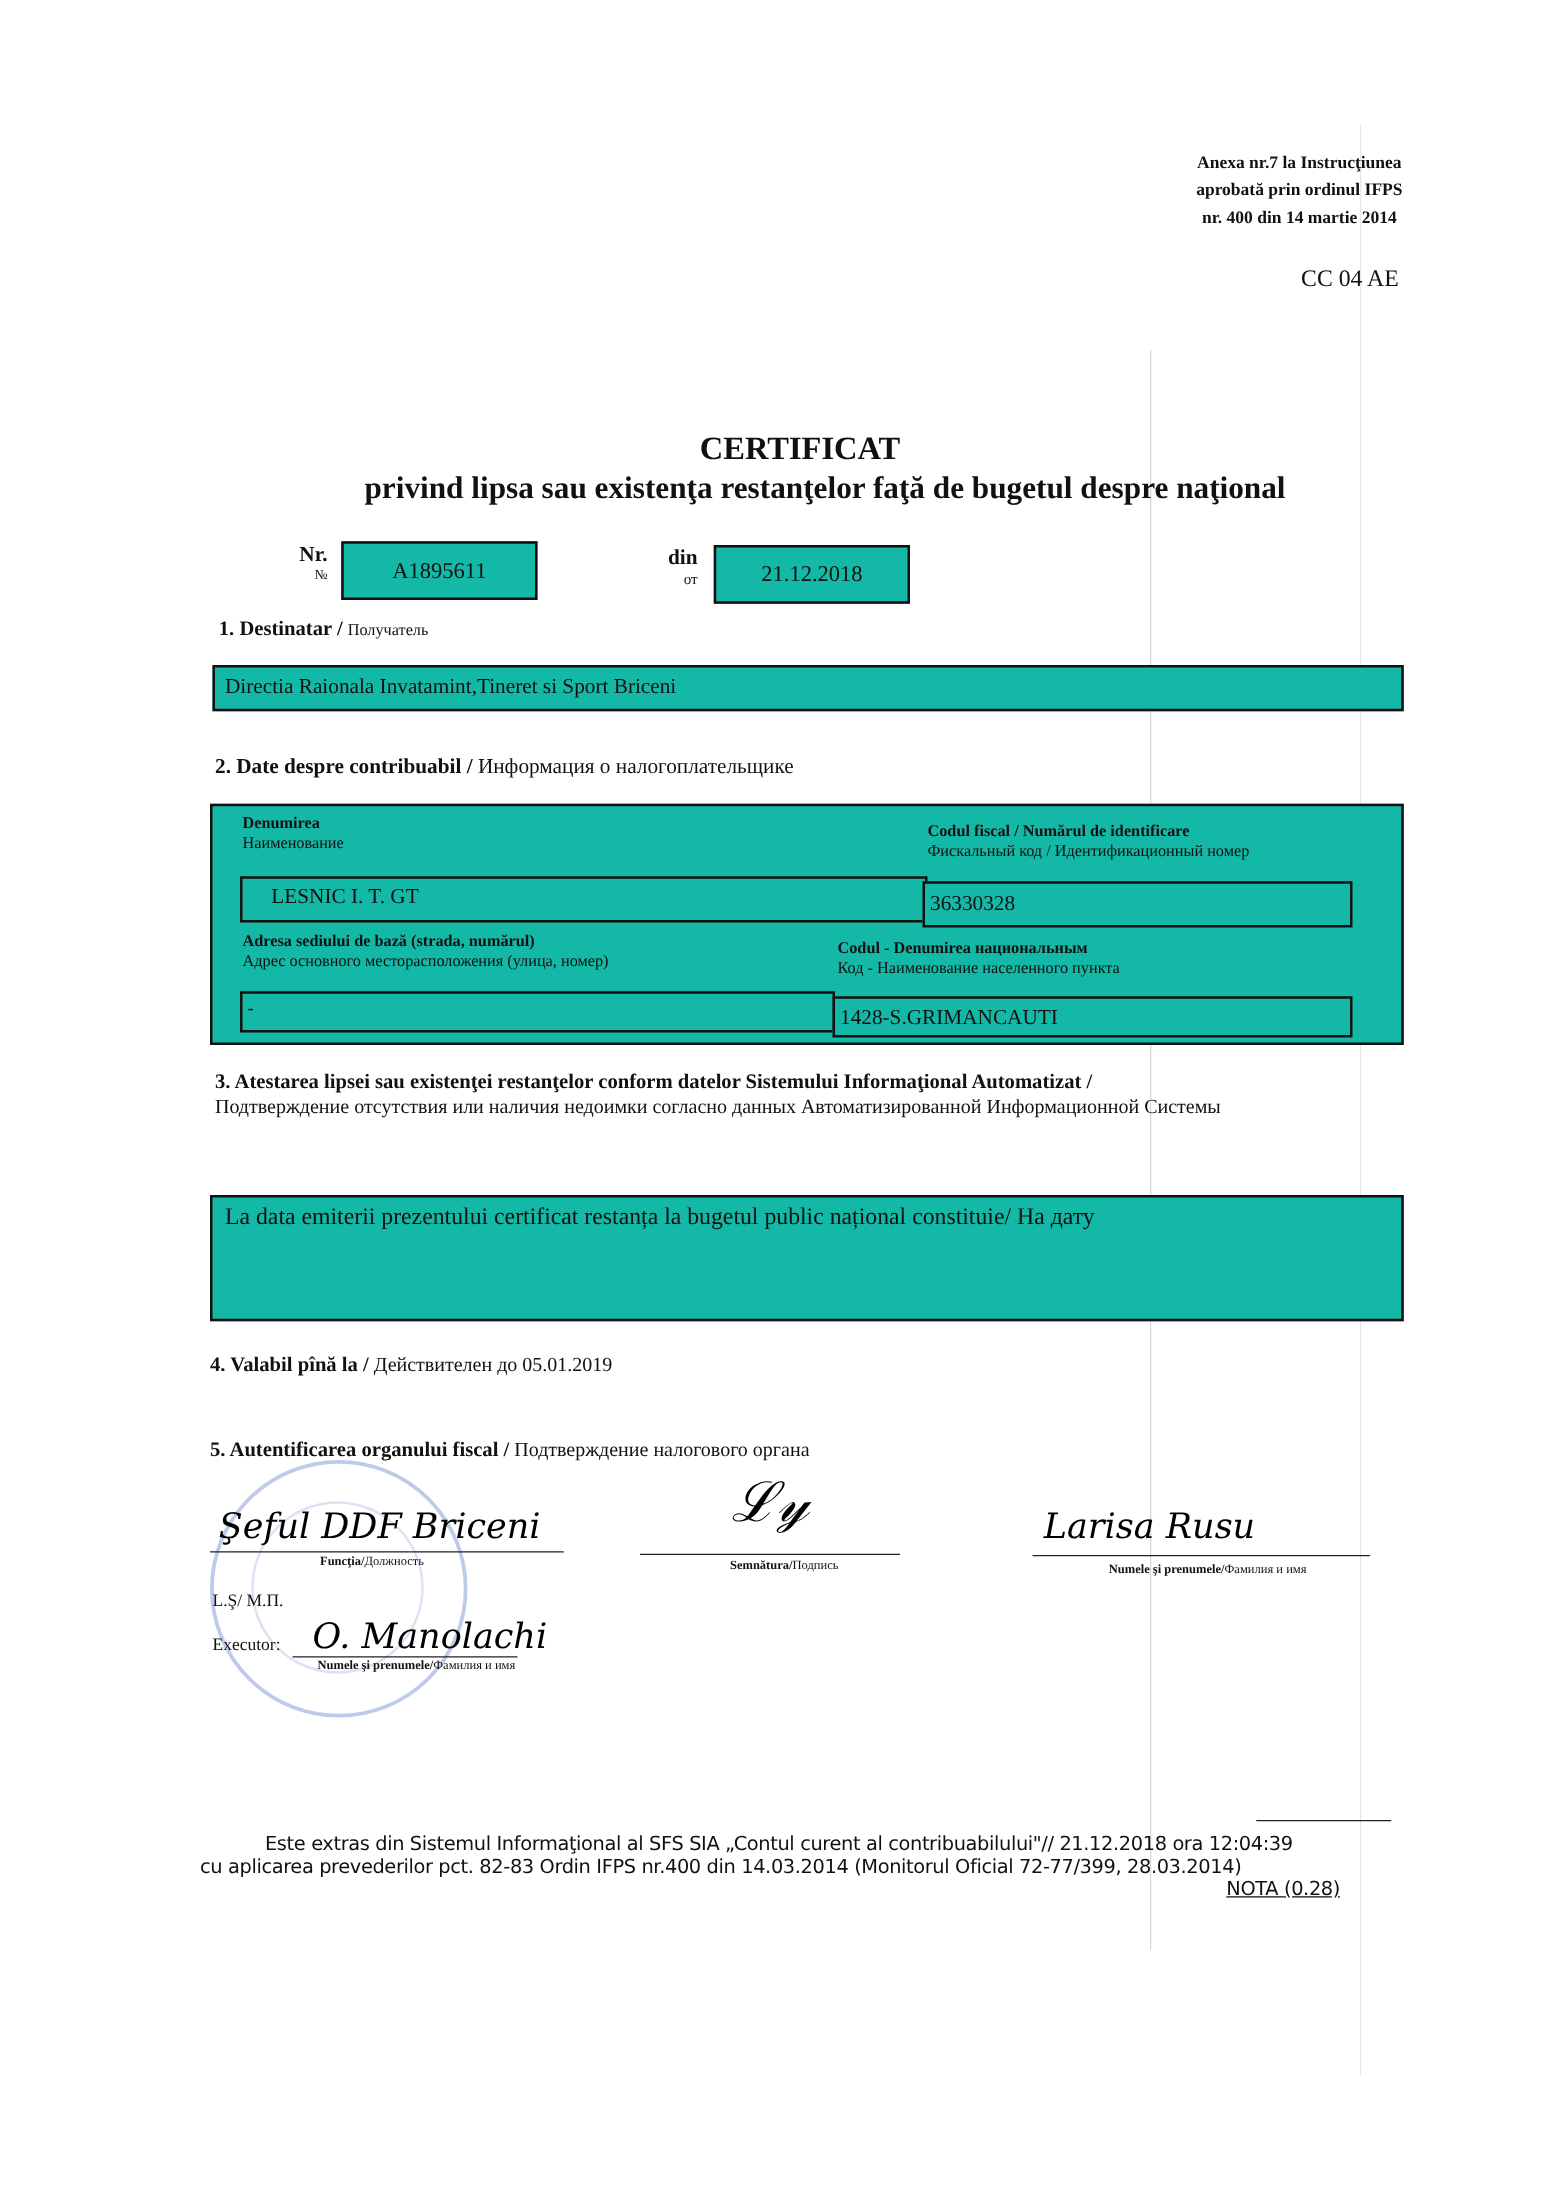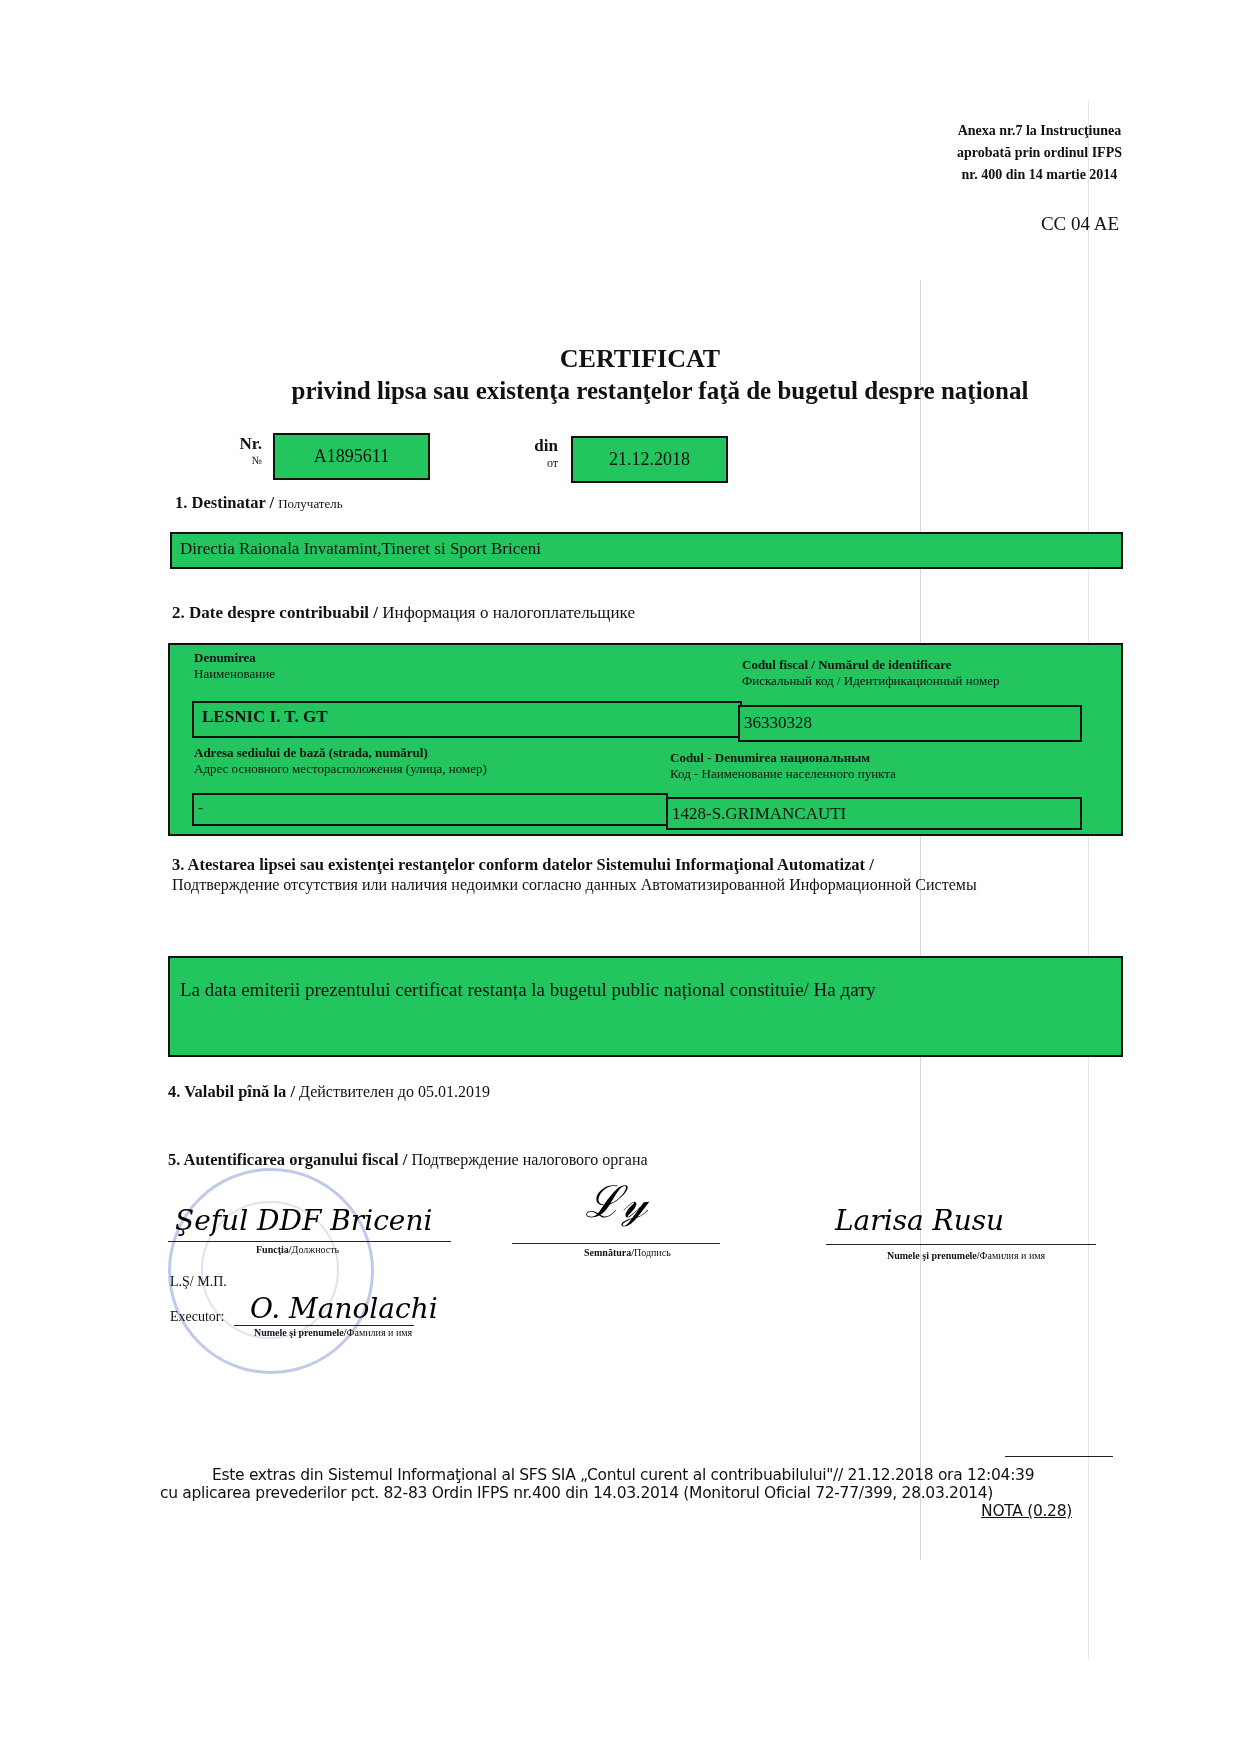--- a/index.html
+++ b/index.html
@@ -6,21 +6,21 @@
   body { width: 1240px; height: 1754px; position: relative; overflow: hidden;
          font-family: "Liberation Serif", serif; color: #111; }
   .abs { position: absolute; }
   .annex { right: 118px; top: 120px; text-align: center; font-weight: bold; font-size: 14px; line-height: 22px; }
   .code { right: 121px; top: 213px; font-size: 19px; }
   .title { left: 0; width: 1240px; text-align: center; font-weight: bold; }
   .title1 { top: 344px; font-size: 26px; padding-left: 40px; box-sizing: border-box; }
   .title2 { top: 377px; font-size: 25px; padding-left: 80px; box-sizing: border-box; }
   .lbl-b { font-weight: bold; font-size: 17px; }
   .lbl-s { font-size: 12px; }
-  .box { border: 2px solid #111; box-sizing: border-box; background: #22c55e; }
+  .box { border: 2px solid #111; box-sizing: border-box; background: #14b8a6; }
   .field-text { font-size: 17px; padding: 6px 8px; }
   .sec { font-size: 16px; }
   .sec b { font-size: 16.5px; }
   .small-b { font-weight: bold; font-size: 13px; }
   .small { font-size: 13px; }
   .sig-line { border-top: 1.5px solid #222; }
   .cap { font-size: 10px; font-weight: bold; }
   .cap span { font-weight: normal; }
   .footer { font-family: "DejaVu Sans", sans-serif; font-size: 15.5px; letter-spacing: -0.3px; }
   .stamp { border: 3px solid #8aa0d8; border-radius: 50%; opacity: 0.55; }
@@ -73,21 +73,21 @@
 <div class="abs box" style="left:168px; top:643px; width:955px; height:193px;">
   <div class="abs" style="left:24px; top:5px;">
     <div class="small-b">Denumirea</div>
     <div class="small">Наименование</div>
   </div>
   <div class="abs" style="left:572px; top:12px;">
     <div class="small-b">Codul fiscal / Numărul de identificare</div>
     <div class="small">Фискальный код / Идентификационный номер</div>
   </div>
   <div class="abs box" style="left:22px; top:56px; width:550px; height:37px;">
-    <div class="field-text" style="font-weight:bold; padding:4px 8px;">LESNIC I. T. GT</div>
+    <div class="field-text" style="font-weight:normal; padding:4px 23px;">LESNIC I. T. GT</div>
   </div>
   <div class="abs box" style="left:568px; top:60px; width:344px; height:37px;">
     <div class="field-text" style="padding:6px 4px;">36330328</div>
   </div>
   <div class="abs" style="left:24px; top:100px;">
     <div class="small-b">Adresa sediului de bază (strada, numărul)</div>
     <div class="small">Адрес основного месторасположения (улица, номер)</div>
   </div>
   <div class="abs" style="left:500px; top:105px;">
     <div class="small-b">Codul - Denumirea национальным</div>
@@ -98,21 +98,21 @@
   </div>
   <div class="abs box" style="left:496px; top:152px; width:416px; height:33px;">
     <div class="field-text" style="padding:5px 4px;">1428-S.GRIMANCAUTI</div>
   </div>
 </div>
 
 <div class="abs" style="left:172px; top:855px; width:950px; font-size:16px; line-height:20px;">
   <b style="font-size:16.5px;">3. Atestarea lipsei sau existenţei restanţelor conform datelor Sistemului Informaţional Automatizat /</b><br>
   <span>Подтверждение отсутствия или наличия недоимки согласно данных Автоматизированной Информационной Системы</span>
 </div>
-<div class="abs box" style="left:168px; top:956px; width:955px; height:101px; padding:19px 10px; font-size:19px; line-height:26px;">
+<div class="abs box" style="left:168px; top:956px; width:955px; height:101px; padding:3px 10px; font-size:19px; line-height:26px;">
   <div>La data emiterii prezentului certificat restanța la bugetul public național constituie/ На дату</div>
 </div>
 
 <div class="abs sec" style="left:168px; top:1082px; font-size:16px;">
   <b>4. Valabil pînă la /</b>
   <span>Действителен до</span>
   <span>05.01.2019</span>
 </div>
 
 <div class="abs sec" style="left:168px; top:1150px; font-size:16px;">

